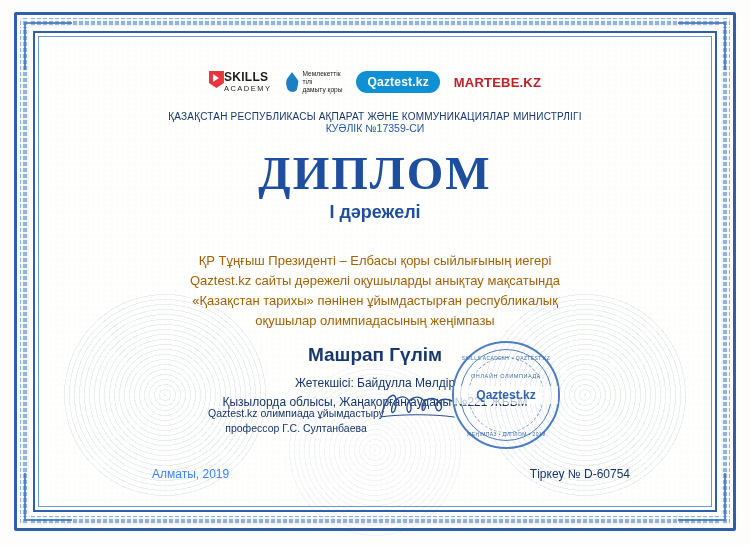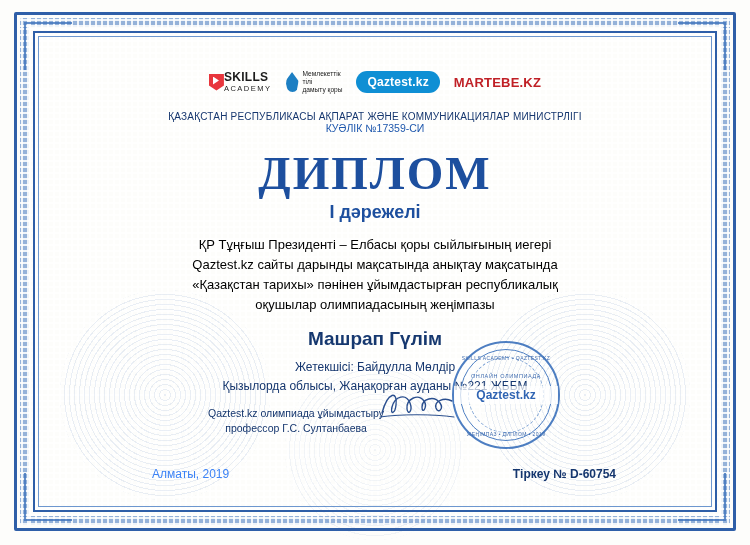--- a/index.html
+++ b/index.html
@@ -108,21 +108,21 @@
   .logo-row {
     display: flex;
     align-items: center;
     justify-content: center;
     gap: 14px;
     height: 40px;
     margin-top: 14px;
   }
   .logo {
     display: flex;
-    align-items: center;
+    align-items: flex-start;
     gap: 0;
     font-size: 9px;
     line-height: 1.05;
     white-space: nowrap;
   }
   .logo-skills .mark {
     width: 15px; height: 17px;
     background: #e8363d;
     clip-path: polygon(0 0, 100% 0, 100% 70%, 50% 100%, 0 70%);
     position: relative;
@@ -202,24 +202,24 @@
     text-shadow: 0 1px 0 rgba(255,255,255,.7);
   }
   .degree {
     margin-top: 2px;
     font-size: 18px;
     font-weight: bold;
     color: #1d4f9e;
   }
 
   .body-text {
-    margin-top: 12px;
+    margin-top: 28px;
     font-size: 13px;
     line-height: 1.55;
-    color: #000000;
+    color: #a16207;
   }
   .body-text div { white-space: nowrap; }
 
   .laureate {
     margin-top: 12px;
     font-size: 19px;
     font-weight: bold;
     color: #16386f;
   }
   .supervisor {
@@ -314,25 +314,24 @@
 
   .footer-left {
     position: absolute;
     left: 104px;
     bottom: 18px;
     font-size: 12px;
     color: #3b82f6;
   }
   .footer-right {
     position: absolute;
-    right: 86px;
+    right: 72px;
     bottom: 18px;
     font-size: 12px;
     color: #15366e;
-    font-weight: bold;
   }
 </style>
 </head>
 <body>
 
 <div id="certificate">
 
   <div class="frame-outer"></div>
   <div class="frame-mid"></div>
   <div class="frame-guilloche"></div>
@@ -375,21 +374,21 @@
     </div>
 
     <div class="ministry">ҚАЗАҚСТАН РЕСПУБЛИКАСЫ АҚПАРАТ ЖӘНЕ КОММУНИКАЦИЯЛАР МИНИСТРЛІГІ</div>
     <div class="license">КУӘЛІК №17359-СИ</div>
 
     <div class="title">ДИПЛОМ</div>
     <div class="degree">I дәрежелі</div>
 
     <div class="body-text">
       <div>ҚР Тұңғыш Президенті – Елбасы қоры сыйлығының иегері</div>
-      <div>Qaztest.kz сайты дарынды мақсатында анықтау мақсатында</div>
+      <div>Qaztest.kz сайты дәрежелі оқушыларды анықтау мақсатында</div>
       <div>«Қазақстан тарихы» пәнінен ұйымдастырған республикалық</div>
       <div>оқушылар олимпиадасының жеңімпазы</div>
     </div>
 
     <div class="laureate">Машрап Гүлім</div>
     <div class="supervisor">Жетекшісі: Байдулла Мөлдір</div>
     <div class="school">Қызылорда облысы, Жаңақорған ауданы №221 ЖББМ</div>
 
     <div class="sign-block">
       <div>Qaztest.kz олимпиада ұйымдастыру</div>

